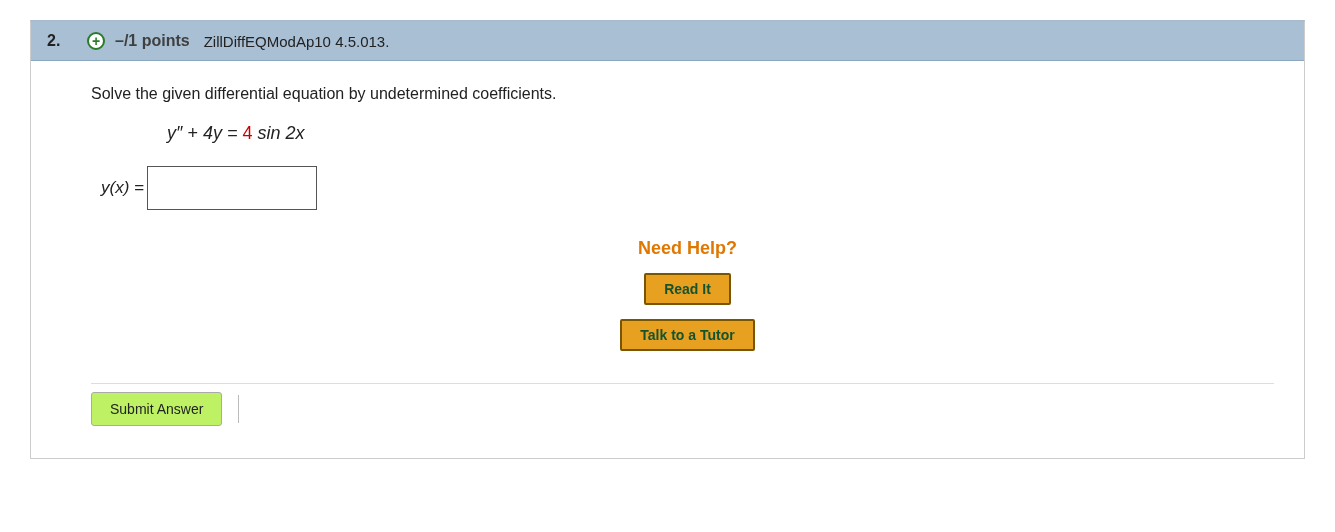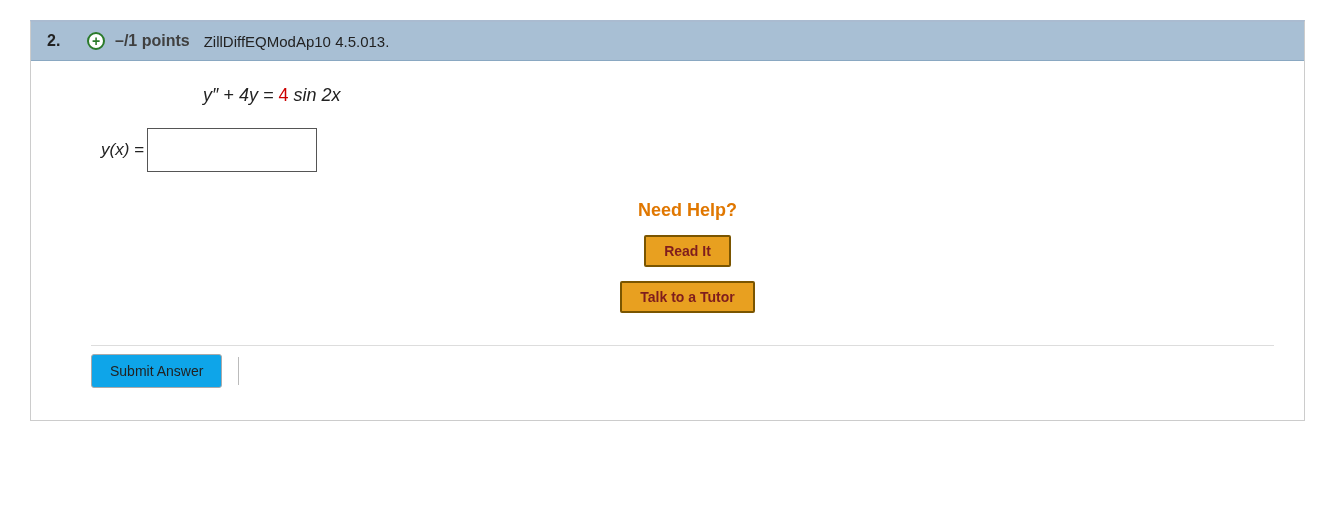--- a/index.html
+++ b/index.html
@@ -77,21 +77,21 @@
 
     .problem-text {
       font-size: 16px;
       color: #222;
       margin-bottom: 20px;
     }
 
     .equation-line {
       font-size: 18px;
       font-style: italic;
-      margin-left: 112px;
+      margin-left: 76px;
       margin-bottom: 22px;
       color: #222;
     }
 
     .eq-red {
       color: #cc0000;
       font-style: normal;
     }
 
     .answer-row {
@@ -132,36 +132,36 @@
       font-weight: bold;
       font-size: 18px;
     }
 
     .help-btn {
       background: #e8a020;
       border: 2px solid #7a5500;
       padding: 6px 18px;
       font-size: 14px;
       font-weight: bold;
-      color: #7f1d1d;
+      color: #14532d;
       cursor: pointer;
       border-radius: 2px;
     }
 
     .action-row {
       display: flex;
       align-items: center;
       gap: 10px;
       padding-top: 8px;
       border-top: 1px solid #ddd;
       padding-bottom: 12px;
     }
 
     .action-btn {
-      background: #0ea5e9;
+      background: #bef264;
       border: 1px solid #aaa;
       padding: 8px 18px;
       font-size: 14px;
       color: #222;
       cursor: pointer;
       border-radius: 3px;
     }
 
     .divider-line {
       width: 1px;
@@ -178,20 +178,21 @@
 
     <div class="question-header">
       <span class="question-number">2.</span>
       <span class="plus-icon">+</span>
       <span class="points-label">–/1 points</span>
       <span class="problem-id">ZillDiffEQModAp10 4.5.013.</span>
     </div>
 
     <div class="question-body">
 
+      <div class="problem-text">Solve the given differential equation by undetermined coefficients.</div>
 
       <div class="equation-line">
         <span>y″ + 4y = </span><span class="eq-red">4</span><span> sin 2<i>x</i></span>
       </div>
 
       <div class="answer-row">
         <span class="answer-label"><i>y</i>(<i>x</i>) =</span>
         <input class="answer-input" type="text" placeholder="" style="">
       </div>
 

